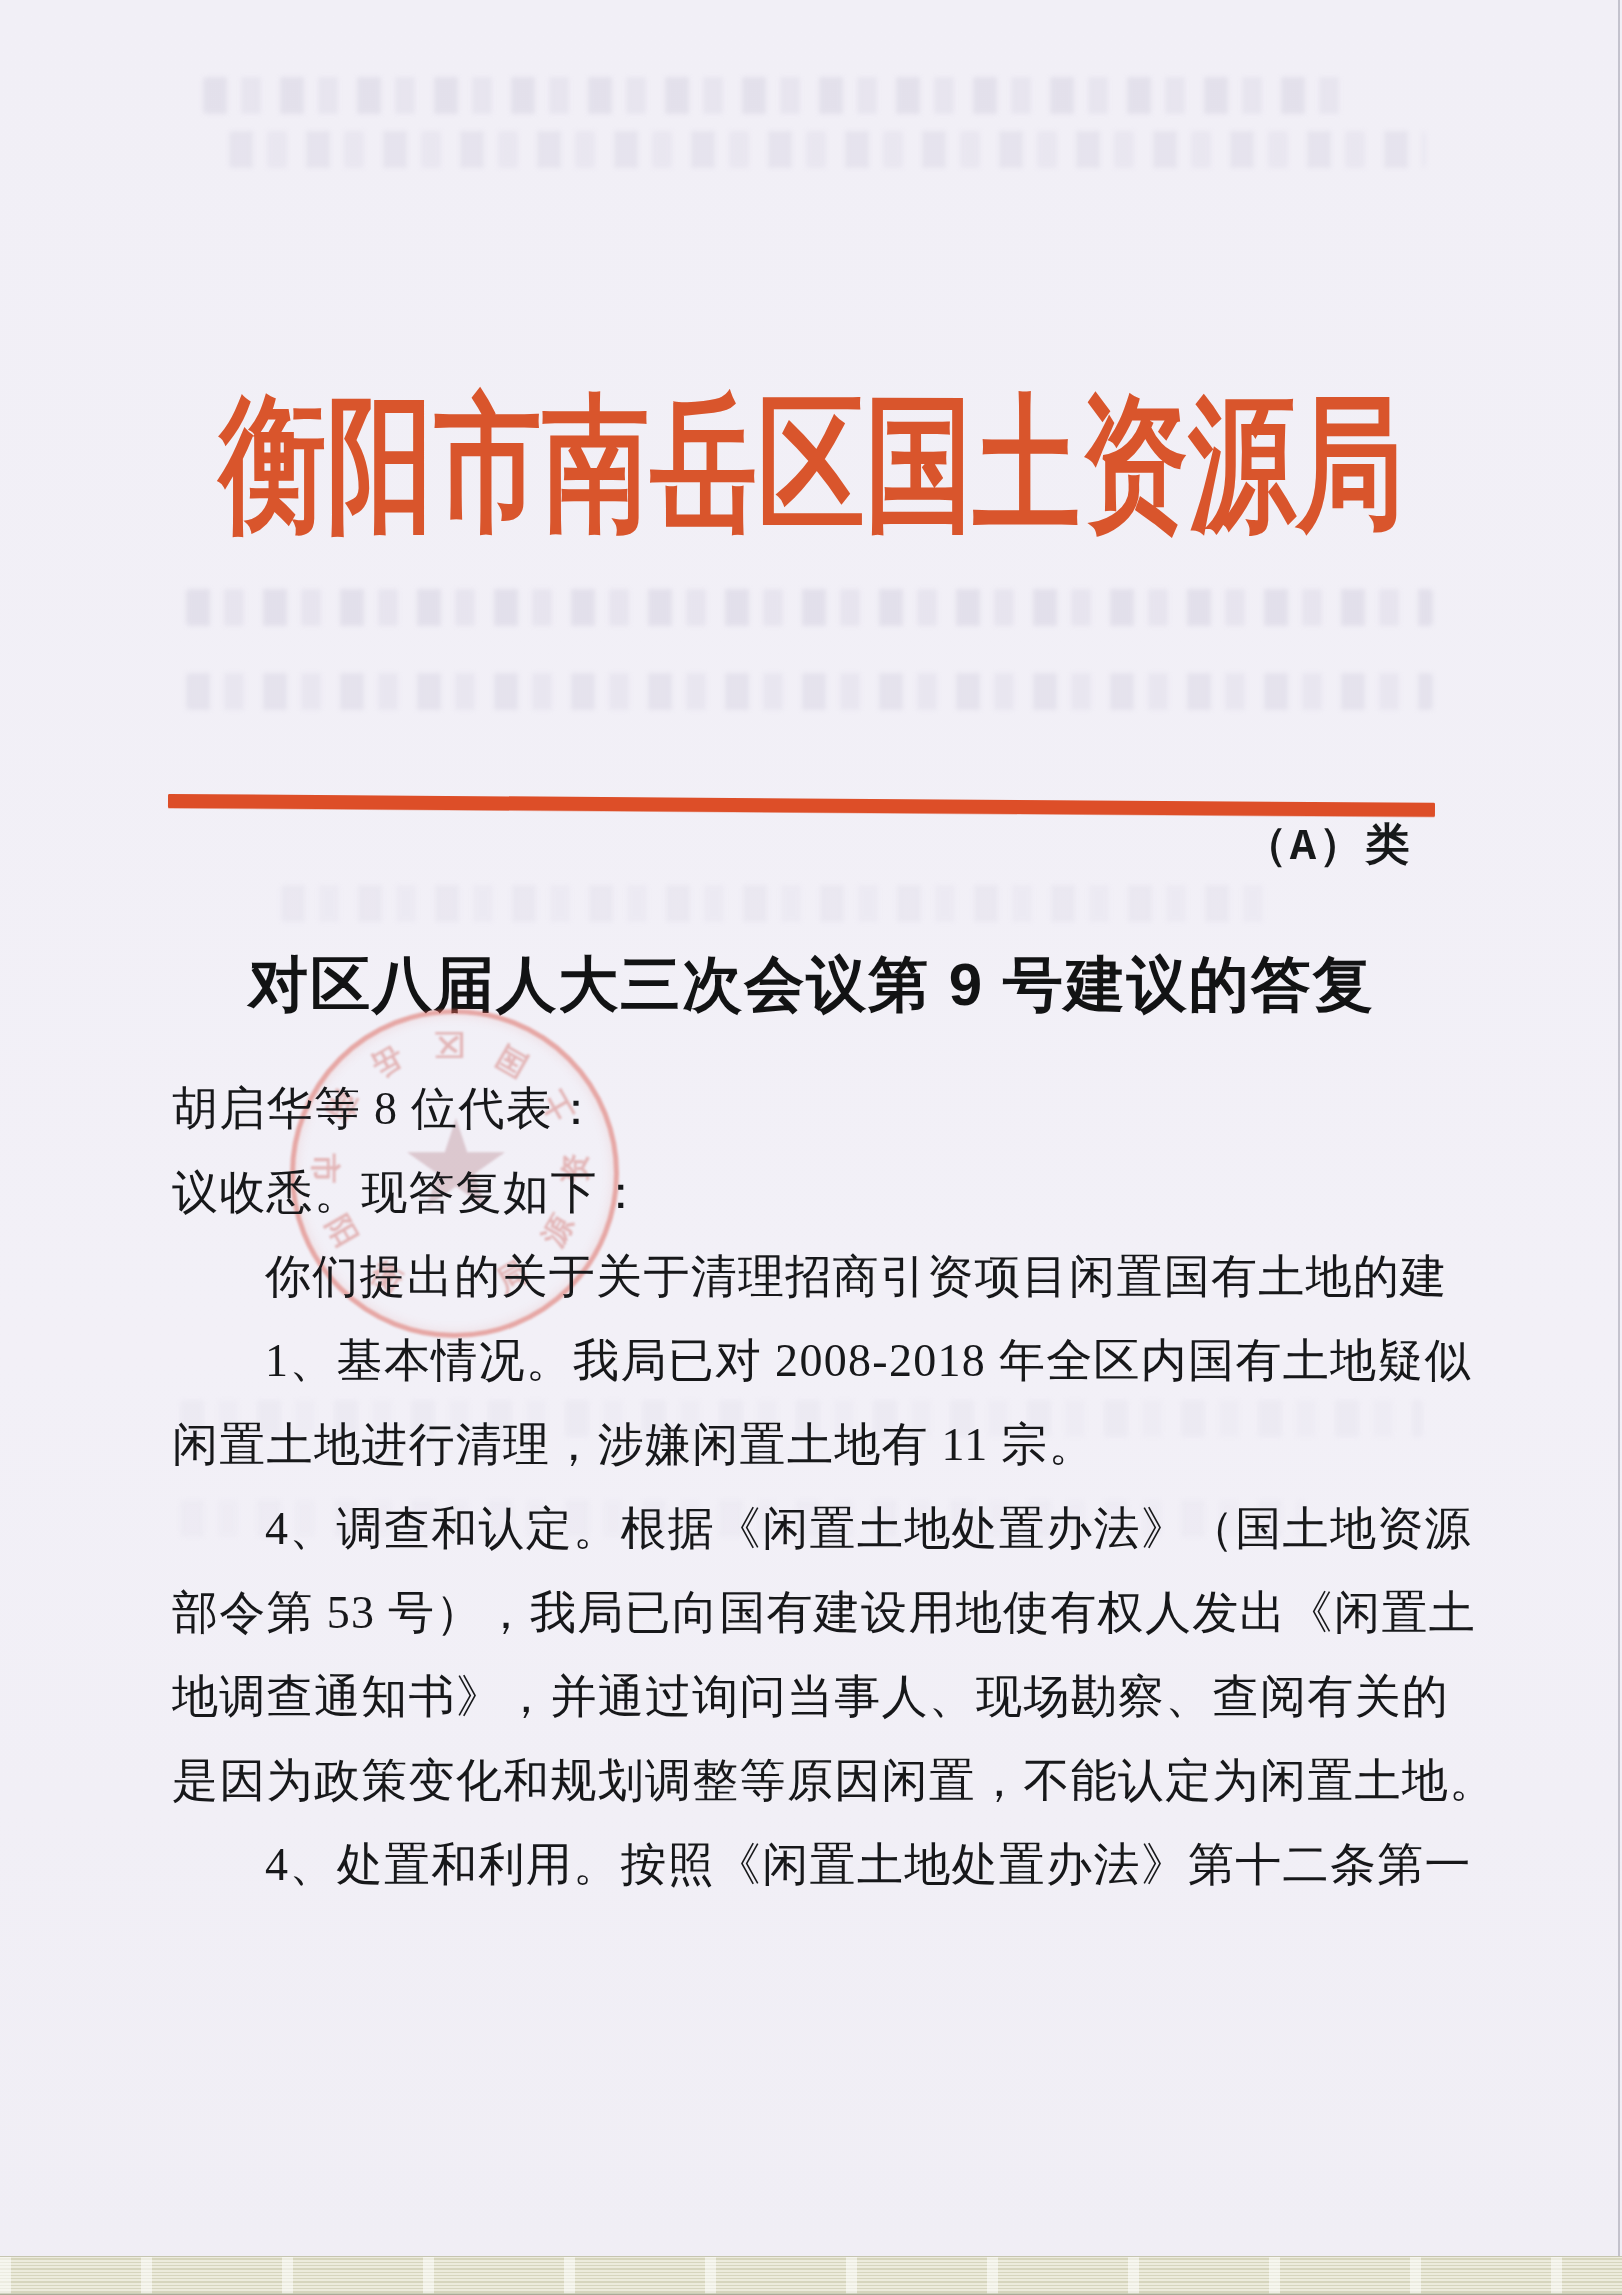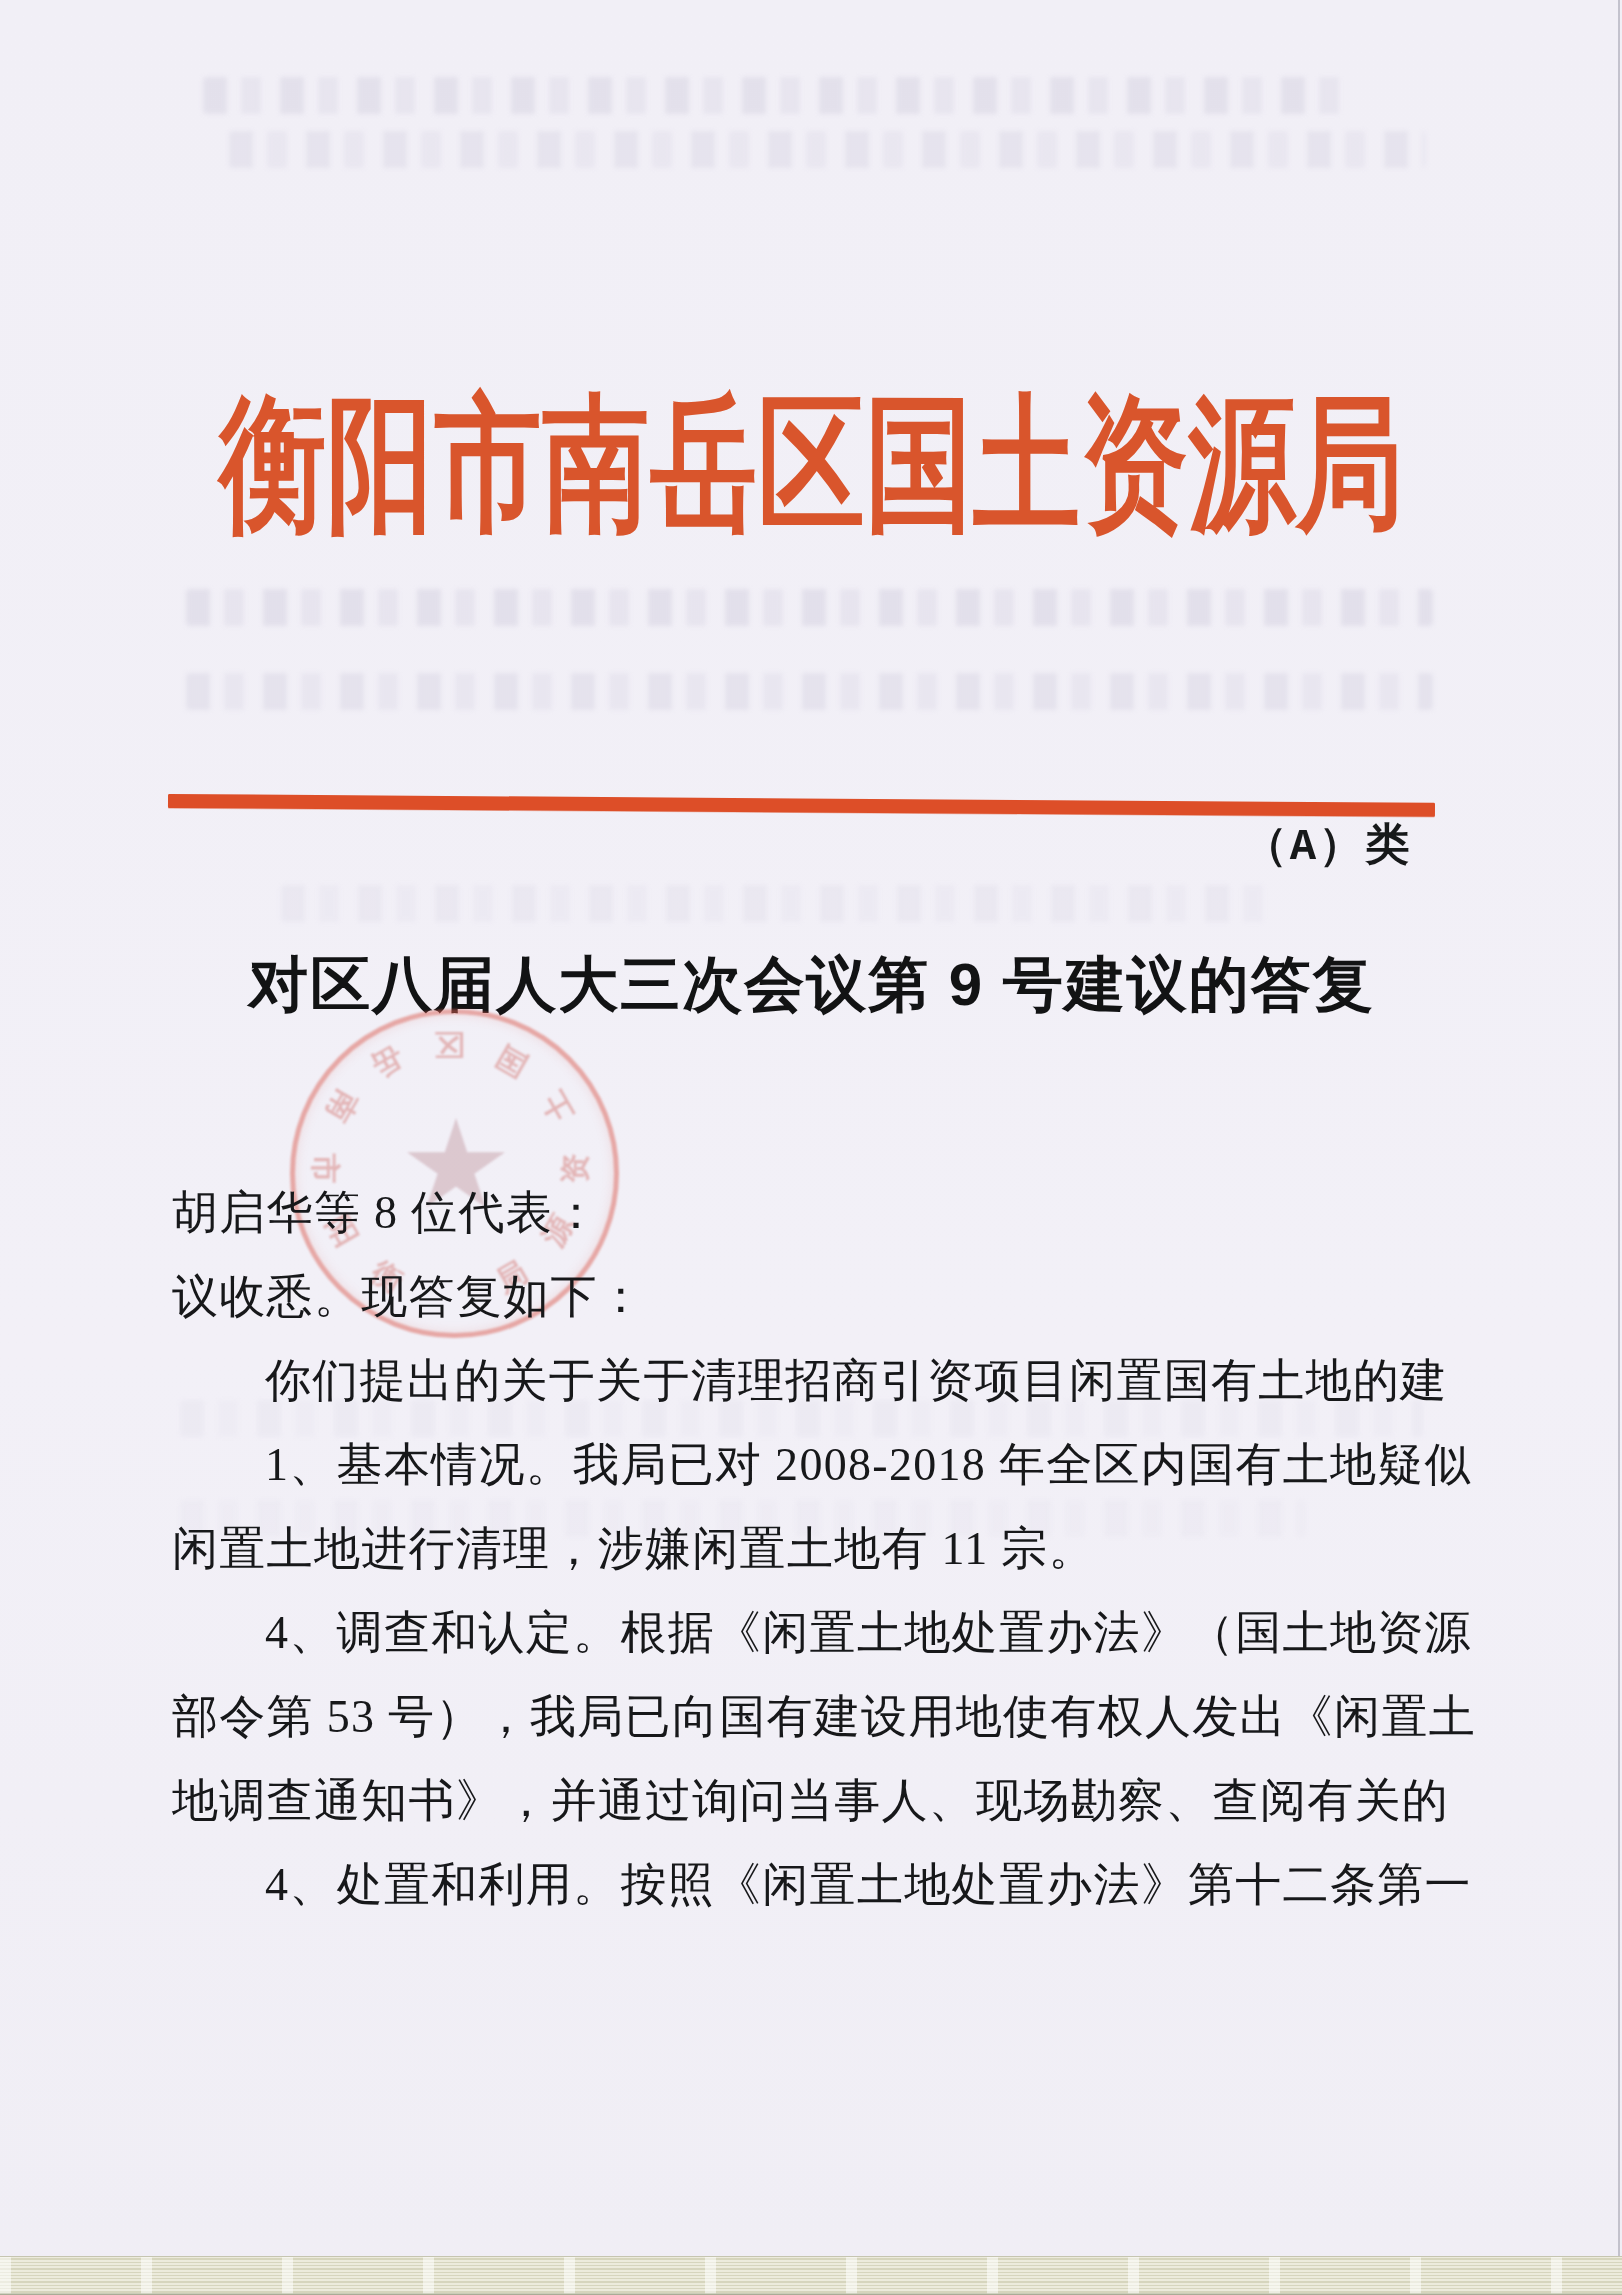--- a/index.html
+++ b/index.html
@@ -55,21 +55,21 @@
     letter-spacing:2.6px;white-space:nowrap;
   }
   .doc-title{
     position:absolute;left:0;top:945px;width:1623px;
     text-align:center;
     font-family:"Liberation Sans", sans-serif;
     font-weight:bold;font-size:60px;color:#121314;
     letter-spacing:2px;white-space:nowrap;
   }
   .body-block{
-    position:absolute;left:172px;top:1171px;width:1283px;
+    position:absolute;left:172px;top:1067px;width:1283px;
     font-family:"Liberation Serif", serif;
     font-size:46px;color:#17181a;
     letter-spacing:1.3px;
   }
   .body-line{
     height:84px;line-height:84px;white-space:nowrap;
   }
   .body-line.indent{padding-left:93px;}
 
   
@@ -150,20 +150,21 @@
   <div class="body-block">
     <div class="body-line">胡启华等 8 位代表：</div>
     <div id="body-lines">
         <div class="body-line">议收悉。现答复如下：</div>
         <div class="body-line indent">你们提出的关于关于清理招商引资项目闲置国有土地的建</div>
         <div class="body-line indent">1、基本情况。我局已对 2008-2018 年全区内国有土地疑似</div>
         <div class="body-line">闲置土地进行清理，涉嫌闲置土地有 11 宗。</div>
         <div class="body-line indent">4、调查和认定。根据《闲置土地处置办法》（国土地资源</div>
         <div class="body-line">部令第 53 号），我局已向国有建设用地使有权人发出《闲置土</div>
         <div class="body-line">地调查通知书》，并通过询问当事人、现场勘察、查阅有关的</div>
+        <div class="body-line">是因为政策变化和规划调整等原因闲置，不能认定为闲置土地。</div>
         <div class="body-line indent">4、处置和利用。按照《闲置土地处置办法》第十二条第一</div>
       </div>
   </div>
 
   <div class="edge-line"></div>
 </div>
 
 <div class="scan-strip"></div>
 
 

